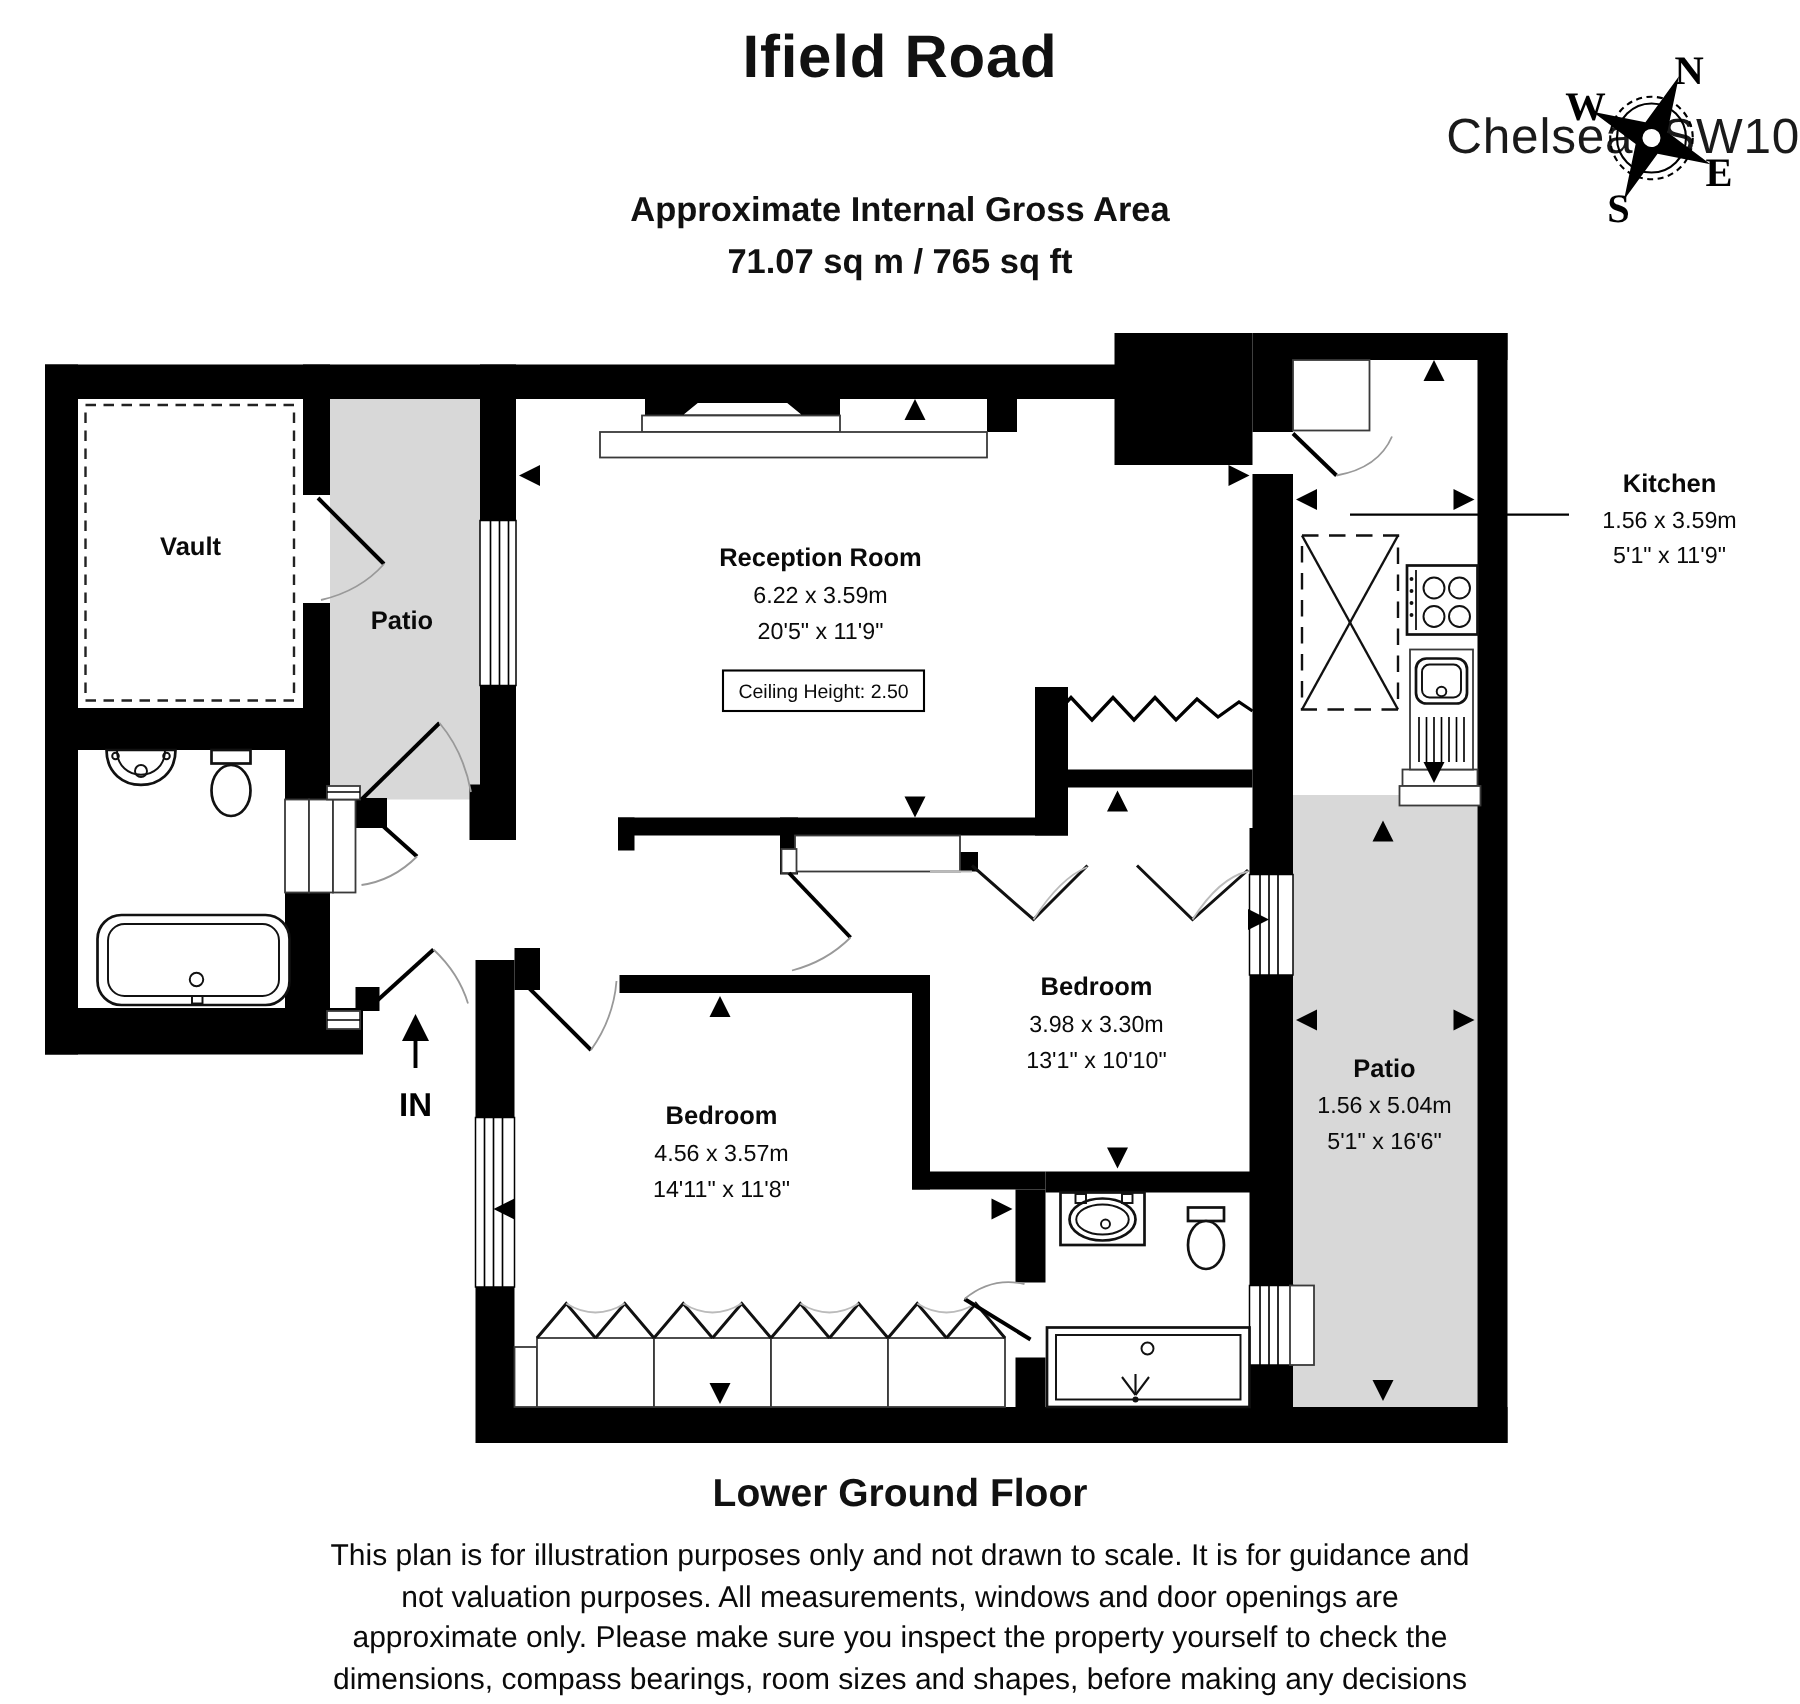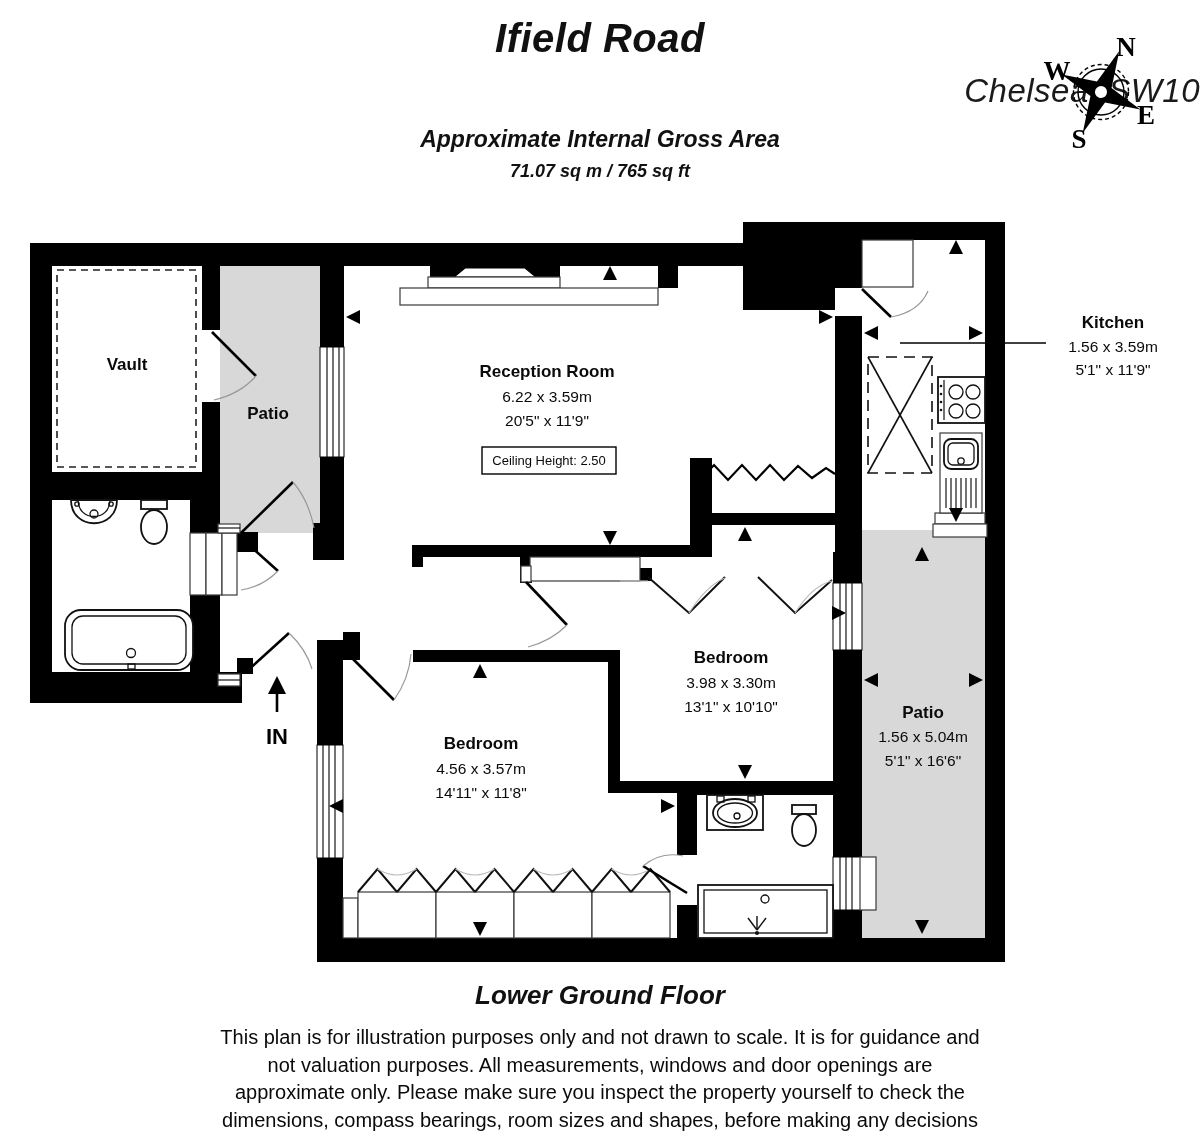--- a/index.html
+++ b/index.html
@@ -1,21 +1,21 @@
 <!DOCTYPE html>
 <html><head>
 <meta charset="utf-8">
 <style>
   html,body{margin:0;padding:0;background:#fff;}
   body{width:1200px;height:1136px;position:relative;font-family:"Liberation Sans",sans-serif;color:#111;}
-  .hdr{position:absolute;left:0;width:100%;text-align:center;white-space:nowrap;font-style:italic;}
+  .hdr{position:absolute;left:0;width:100%;text-align:center;white-space:nowrap;}
   #title{top:16px;font-size:40px;font-weight:bold;letter-spacing:.5px;}
   #subtitle{top:72px;font-size:33px;font-weight:normal;letter-spacing:.5px;color:#1a1a1a;text-align:right;}
   #area-label{top:126px;font-size:23px;font-weight:bold;}
-  #area-value{top:161px;font-size:18px;font-weight:bold;}
+  #area-value{top:161px;font-size:23px;font-weight:bold;}
   #floor-name{top:980px;font-size:26px;font-weight:bold;}
   #disclaimer{position:absolute;top:1024px;left:212px;width:776px;margin:0;font-size:20px;line-height:27.5px;text-align:center;color:#0a0a0a;}
   svg{position:absolute;top:0;left:0;}
   .wall{fill:#000;stroke:none;}
   .thin{fill:#fff;stroke:#3a3a3a;stroke-width:1.2;}
   .fix{fill:#fff;stroke:#111;stroke-width:1.8;}
   .fthin{fill:none;stroke:#111;stroke-width:1.3;}
   .leaf{stroke:#000;stroke-width:2.6;fill:none;}
   .arc{fill:none;stroke:#999;stroke-width:1.2;}
   .warc{fill:none;stroke:#bbb;stroke-width:1.2;}

